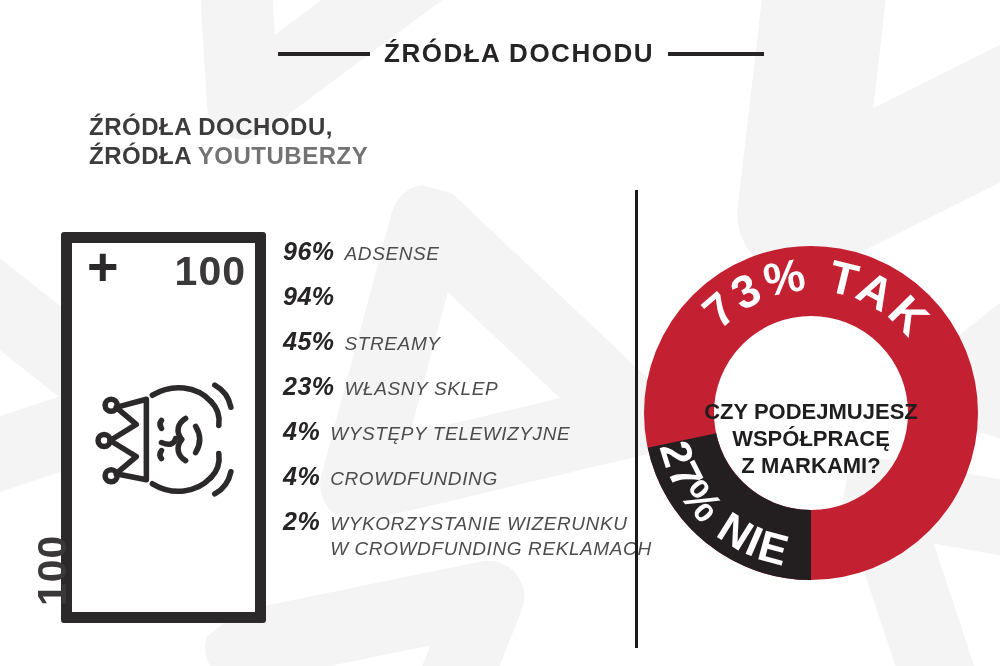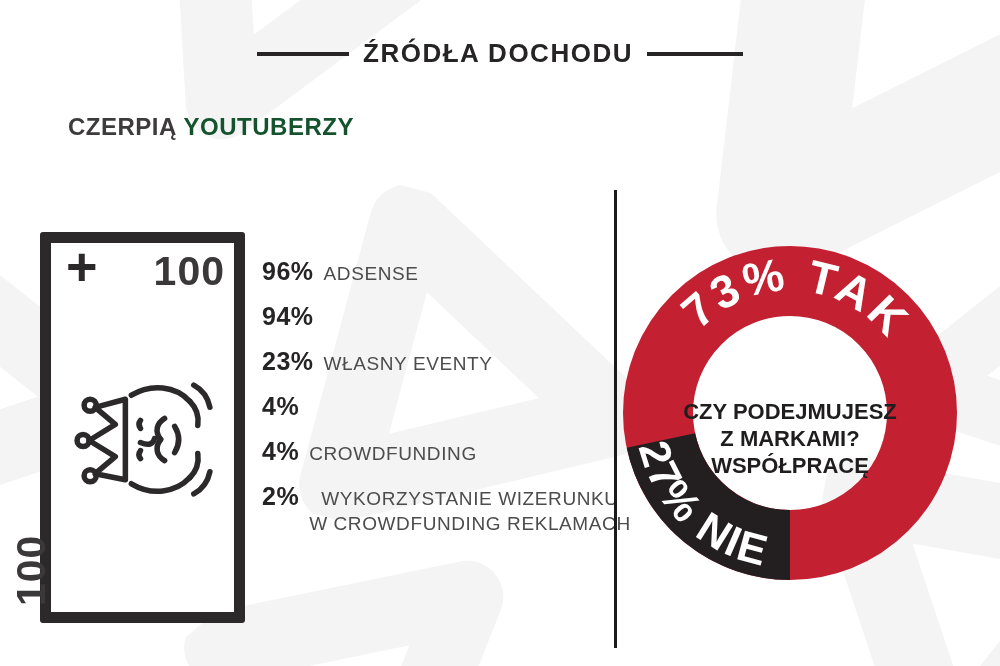--- a/index.html
+++ b/index.html
@@ -1,55 +1,55 @@
 <!DOCTYPE html>
 <html><head>
 <meta charset="utf-8">
 <style>
   html,body{margin:0;padding:0;background:#ffffff;}
   body{width:1000px;height:666px;position:relative;overflow:hidden;
        font-family:"Liberation Sans","DejaVu Sans",sans-serif;}
-  .layer{position:absolute;inset:0;}
+  .layer{position:absolute;inset:0;margin-left:21px;}
   #decor{z-index:0;}
   #content{z-index:1;}
   .wm{position:absolute;}
   .wm svg{display:block;}
 
   
   .title-row{position:absolute;left:0;top:38px;width:1000px;display:flex;
              align-items:center;justify-content:center;gap:14px;}
   .title-line{height:4px;background:#262424;}
   .title-line.l{width:92px;}
   .title-line.r{width:96px;}
   .page-title{font-size:26px;font-weight:700;letter-spacing:1.5px;color:#262424;}
 
   
   .intro{position:absolute;left:68px;top:112px;font-size:24px;font-weight:600;
          letter-spacing:.5px;line-height:29px;color:#3d3b3c;}
-  .intro .hl{color:#14532d;}
+  .intro .hl{color:#737373;}
 
   
   .banknote{position:absolute;left:40px;top:232px;width:205px;height:391px;
             box-sizing:border-box;border:11px solid #2b2929;border-radius:3px;
             background:#ffffff;}
   .bn-plus{position:absolute;left:15px;top:-4px;font-size:54px;font-weight:700;
            color:#2b2929;line-height:54px;}
   .bn-100-top{position:absolute;right:9px;top:6px;font-size:41px;font-weight:600;
               letter-spacing:1px;color:#3a3838;line-height:44px;}
   .bn-100-side{position:absolute;left:2px;bottom:6px;font-size:41px;font-weight:600;
                letter-spacing:1px;color:#3a3838;line-height:44px;
                transform:rotate(-90deg);transform-origin:0 100%;}
   .bn-king{position:absolute;left:14px;top:114px;}
 
   
-  .income{position:absolute;left:262px;top:256px;}
+  .income{position:absolute;left:262px;top:236px;font-style:italic;}
   .row{display:flex;align-items:baseline;gap:10px;line-height:31px;margin-bottom:14px;}
   .pct{font-size:25px;font-weight:700;color:#262424;letter-spacing:.5px;}
   .lbl{font-size:19px;font-weight:400;color:#4c4c4c;letter-spacing:.6px;
-       white-space:pre-line;line-height:25px;text-align:center;}
+       white-space:pre-line;line-height:25px;}
 
   
   .divider{position:absolute;left:614px;top:190px;width:3px;height:458px;background:#1a1a1a;}
 
   
   .donut{position:absolute;left:590px;top:213px;width:400px;height:400px;}
   .donut-question{position:absolute;left:675px;top:398px;width:230px;text-align:center;
                   font-size:22px;font-weight:700;line-height:27px;color:#1f1d1e;}
   .arc-label{font-size:46px;font-weight:700;fill:#ffffff;letter-spacing:3px;}
   .arc-label.nie{font-size:43px;letter-spacing:2px;}
@@ -97,21 +97,22 @@
 
 <div class="layer" id="content">
 
   <div class="title-row">
     <div class="title-line l"></div>
     <div class="page-title">ŹRÓDŁA DOCHODU</div>
     <div class="title-line r"></div>
   </div>
 
   <div class="intro">
-    <div><span>CZERPIĄ </span><span class="hl">YOUTUBERZY</span></div>
+    <div>ŹRÓDŁA DOCHODU,</div>
+    <div><span>ŹRÓDŁA </span><span class="hl">YOUTUBERZY</span></div>
   </div>
 
   <div class="banknote">
     <div class="bn-plus">+</div>
     <div class="bn-100-top">100</div>
     <div class="bn-100-side">100</div>
     <div class="bn-king">
       <svg width="165" height="165" viewBox="-82 -82 164 164" fill="none" stroke="#2b2929" stroke-width="5.5" stroke-linecap="round" stroke-linejoin="round">
         <g transform="rotate(-90)">
 
@@ -143,25 +144,30 @@
 
   <div class="income">
     <div class="row">
       <span class="pct">96%</span>
       <span class="lbl">ADSENSE</span>
     </div>
     <div class="row">
       <span class="pct">94%</span>
     </div>
     <div class="row">
+      <span class="pct">45%</span>
+      <span class="lbl">STREAMY</span>
+    </div>
+    <div class="row">
       <span class="pct">23%</span>
-      <span class="lbl">WŁASNY EVENTY</span>
+      <span class="lbl">WŁASNY SKLEP</span>
     </div>
     <div class="row">
       <span class="pct">4%</span>
+      <span class="lbl">WYSTĘPY TELEWIZYJNE</span>
     </div>
     <div class="row">
       <span class="pct">4%</span>
       <span class="lbl">CROWDFUNDING</span>
     </div>
     <div class="row">
       <span class="pct">2%</span>
       <span class="lbl">WYKORZYSTANIE WIZERUNKU
 W CROWDFUNDING REKLAMACH</span>
     </div>
@@ -178,17 +184,17 @@
     </defs>
     <text class="arc-label" text-anchor="middle">
       <textPath href="#tp-top" startOffset="52%">73% TAK</textPath>
     </text>
     <text class="arc-label nie" text-anchor="middle">
       <textPath href="#tp-nie" startOffset="50%">27% NIE</textPath>
     </text>
   </svg>
   <div class="donut-question">
     <div>CZY PODEJMUJESZ</div>
+    <div>WSPÓŁPRACĘ</div>
     <div>Z MARKAMI?</div>
-    <div>WSPÓŁPRACĘ</div>
   </div>
 
 </div>
 
 </body></html>

